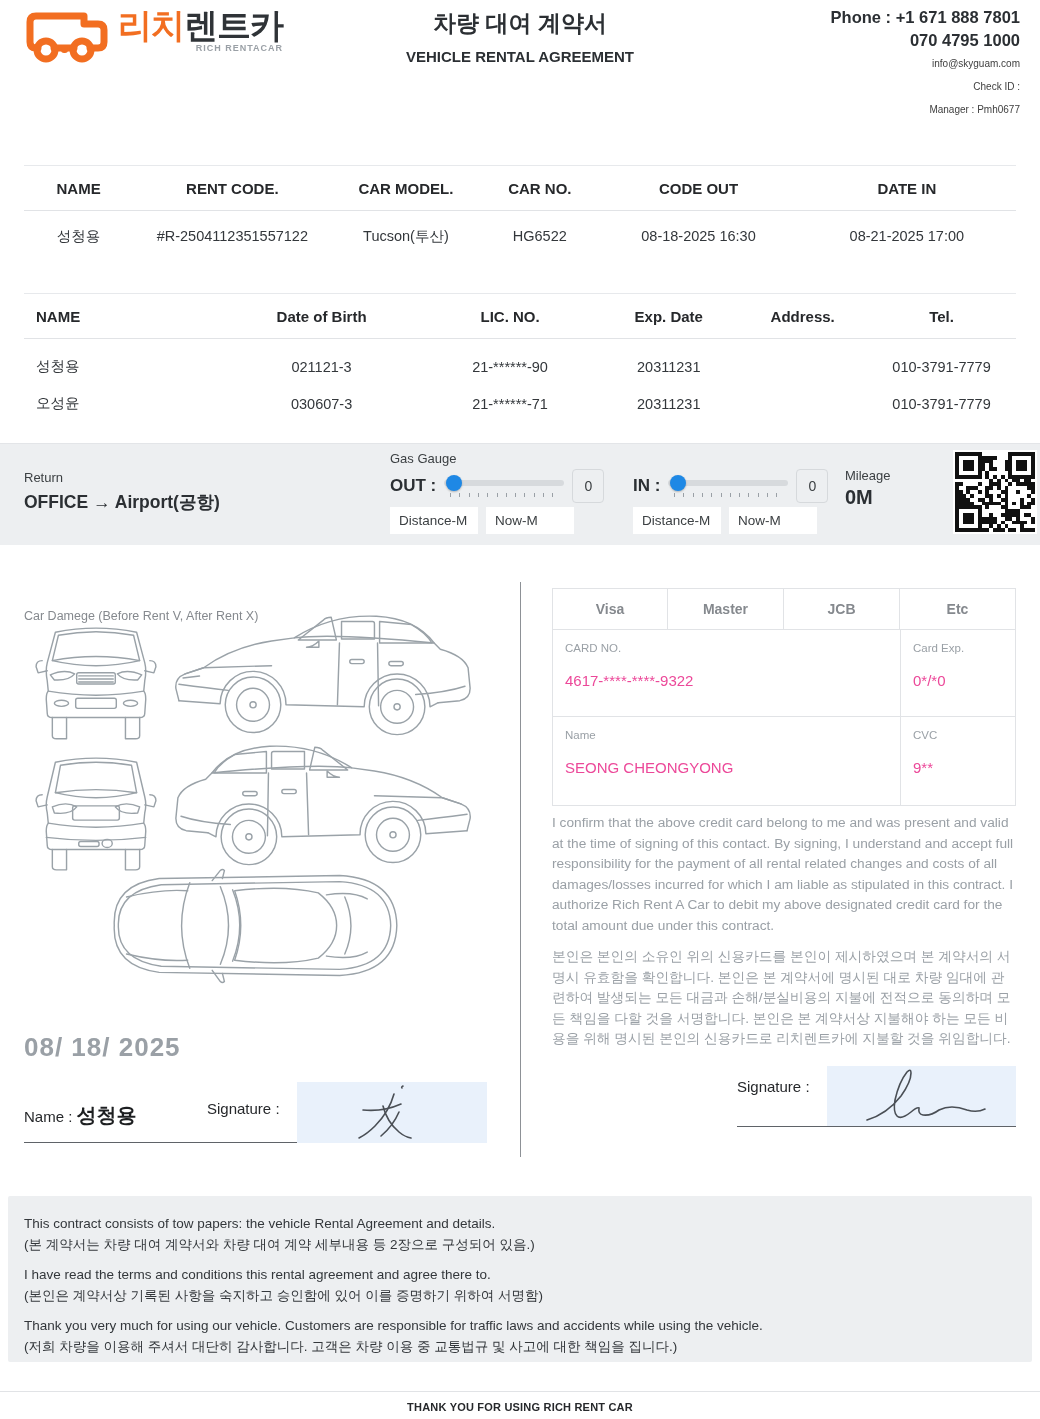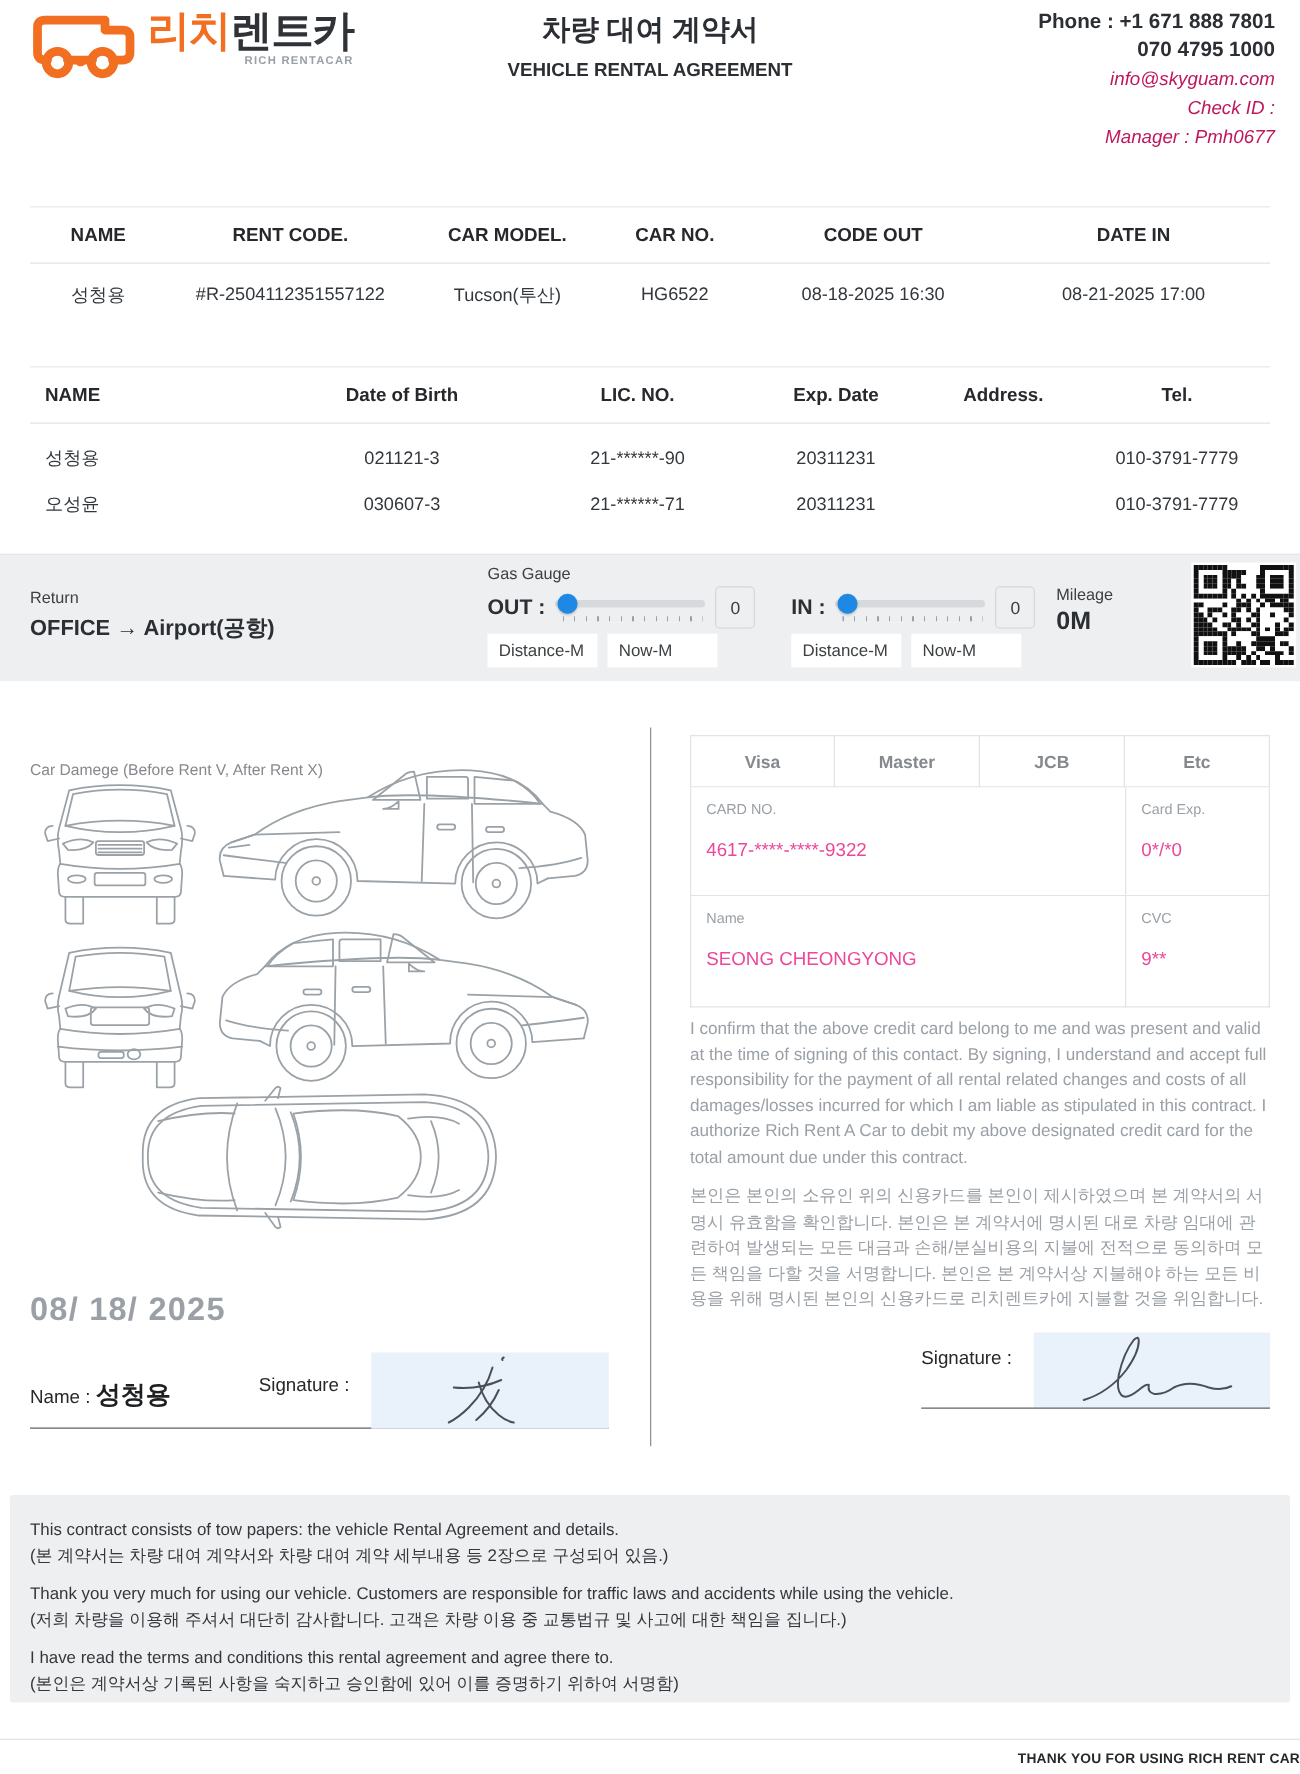--- a/index.html
+++ b/index.html
@@ -12,21 +12,21 @@
   .logo-text { margin-left:4px; line-height:1; }
   .logo-kr { font-size:34px; font-weight:bold; letter-spacing:-1px; }
   .logo-kr .or { color:#f26e21; }
   .logo-kr .dk { color:#2f3337; }
   .logo-sub { font-size:9px; color:#9aa0a6; letter-spacing:1px; text-align:right; margin-top:2px; font-weight:bold; }
   .hdr-title { position:absolute; left:320px; width:400px; top:8px; text-align:center; }
   .hdr-title .kr { font-size:23px; font-weight:bold; color:#2b2f33; }
   .hdr-title .en { font-size:15px; font-weight:bold; color:#2b2f33; margin-top:9px; }
   .hdr-contact { position:absolute; right:20px; top:6px; text-align:right; line-height:23px; }
   .hdr-contact .b { font-size:16.5px; font-weight:bold; color:#2b2f33; }
-  .hdr-contact .n { font-size:15px; color:#be185d;font-style:italic; }
+  .hdr-contact .n { font-size:10px; color:#404040; }
 
   
   .tbl { position:absolute; left:24px; width:992px; }
   .trow { display:flex; align-items:center; }
   .thead { height:46px; border-top:1px solid #e7e9ec; border-bottom:1px solid #e1e3e6; font-weight:bold; font-size:15px; color:#26282b; }
   .tdata { height:50px; font-size:14.5px; color:#33373b; }
   .tdata2 { height:37px; font-size:14.5px; color:#33373b; }
   .cell { text-align:center; }
   .cL { text-align:left; padding-left:12px; }
   .c1{width:11%}.c2{width:20%}.c3{width:15%}.c4{width:12%}.c5{width:20%}.c6{width:22%}
@@ -85,21 +85,21 @@
   .para { position:absolute; left:552px; width:464px; font-size:13.7px; line-height:20.5px; color:#9aa0a6; }
   .rsig-label { position:absolute; left:737px; top:1078px; font-size:15px; color:#26282b; }
   .rsig-line { position:absolute; left:737px; top:1126px; width:279px; height:1px; background:#5f6368; }
 
   
   .footbox { position:absolute; left:8px; top:1196px; width:1024px; height:166px; background:#edeff1; border-radius:2px; padding:17px 16px; }
   .fnote { margin-bottom:9px; }
   .fnote .en { font-size:13.5px; color:#33373b; line-height:21px; }
   .fnote .kr { font-size:13.5px; color:#33373b; line-height:21px; }
   .botline { position:absolute; left:0; top:1391px; width:1040px; height:1px; background:#e1e3e6; }
-  .botfoot { position:absolute; left:0; top:1401px; width:1040px; text-align:right; font-size:11px; font-weight:bold; color:#26282b; letter-spacing:.2px; }
+  .botfoot { position:absolute; left:0; top:1401px; width:1040px; text-align:center; font-size:11px; font-weight:bold; color:#26282b; letter-spacing:.2px; }
 </style>
 </head>
 <body>
 
 <div id="page">
 
   <div class="hdr-logo">
     <span>
       <svg width="92" height="56" viewBox="0 0 92 56">
         <path d="M14 8 Q8 8 8 14 L8 34 M8 34 Q8 40 14 40 L16 40 M32 40 L52 40 M68 40 L76 40 Q82 40 82 34 L82 22 Q82 16 76 16 L62 16 L62 8 Q62 8 56 8 L14 8" fill="none" stroke="#f26e21" stroke-width="7" stroke-linecap="round" stroke-linejoin="round"></path>
@@ -827,25 +827,25 @@
     </svg>
   </div>
   <div class="rsig-line"></div>
 
   <div class="footbox">
     <div class="fnote">
       <div class="en">This contract consists of tow papers: the vehicle Rental Agreement and details.</div>
       <div class="kr">(본 계약서는 차량 대여 계약서와 차량 대여 계약 세부내용 등 2장으로 구성되어 있음.)</div>
     </div>
     <div class="fnote">
+      <div class="en">I have read the terms and conditions this rental agreement and agree there to.</div>
+      <div class="kr">(본인은 계약서상 기록된 사항을 숙지하고 승인함에 있어 이를 증명하기 위하여 서명함)</div>
+    </div>
+    <div class="fnote">
       <div class="en">Thank you very much for using our vehicle. Customers are responsible for traffic laws and accidents while using the vehicle.</div>
       <div class="kr">(저희 차량을 이용해 주셔서 대단히 감사합니다. 고객은 차량 이용 중 교통법규 및 사고에 대한 책임을 집니다.)</div>
     </div>
-    <div class="fnote">
-      <div class="en">I have read the terms and conditions this rental agreement and agree there to.</div>
-      <div class="kr">(본인은 계약서상 기록된 사항을 숙지하고 승인함에 있어 이를 증명하기 위하여 서명함)</div>
-    </div>
   </div>
 
   <div class="botline"></div>
   <div class="botfoot">THANK YOU FOR USING RICH RENT CAR</div>
 
 </div>
 
 </body></html>

